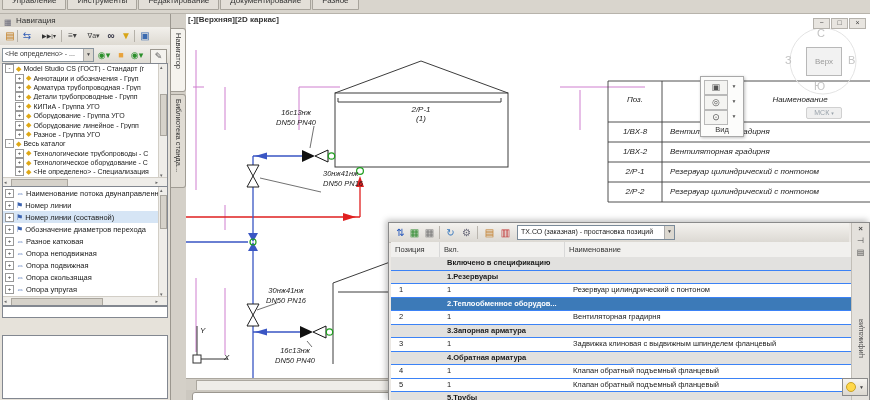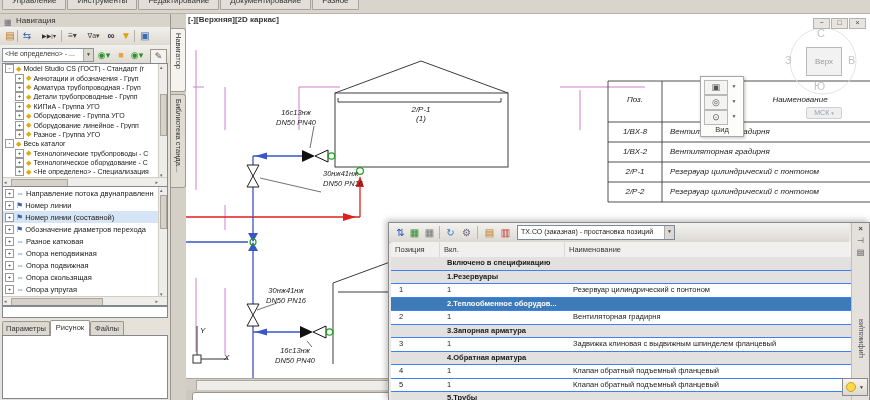--- a/index.html
+++ b/index.html
@@ -216,21 +216,21 @@
         <span class="sarr" style="left:1px">◂</span>
           <div class="th"></div>
           <span class="sarr" style="right:9px">▸</span>
       </div>
     </div>
 
     <div class="a treebox t2" style="left:2px;top:172px;width:164px;height:118px">
       <div class="trow" style="padding-left:2px">
         <span class="exp">+</span>
         <span class="g2i">⇔</span>
-        <span class="tlb">Направление потока двунаправленн</span>
+        <span class="tlb">Наименование потока двунаправленн</span>
       </div>
       <div class="trow" style="padding-left:2px">
         <span class="exp">+</span>
         <span class="g2i">⚑</span>
         <span class="tlb">Номер линии</span>
       </div>
       <div class="trow hl" style="padding-left:2px">
         <span class="exp">+</span>
         <span class="g2i">⚑</span>
         <span class="tlb">Номер линии (составной)</span>
@@ -272,25 +272,20 @@
       </div>
       <div class="hscroll">
         <span class="sarr" style="left:1px">◂</span>
           <div class="th" style="width:90px"></div>
           <span class="sarr" style="right:9px">▸</span>
       </div>
     </div>
 
     <div class="a pinput"></div>
 
-    <div class="a ptabs">
-      <div class="ptab" style="left:2px;width:46px">Параметры</div>
-      <div class="ptab act" style="left:50px;width:38px">Рисунок</div>
-      <div class="ptab" style="left:90px;width:32px">Файлы</div>
-    </div>
     <div class="a preview"></div>
   </div>
 
   <div class="a strip">
     <div class="vtab act" style="top:14px;height:62px">
       <span class="vtext">Навигатор</span>
     </div>
     <div class="vtab" style="top:80px;height:92px">
       <span class="vtext">Библиотека станда...</span>
     </div>

